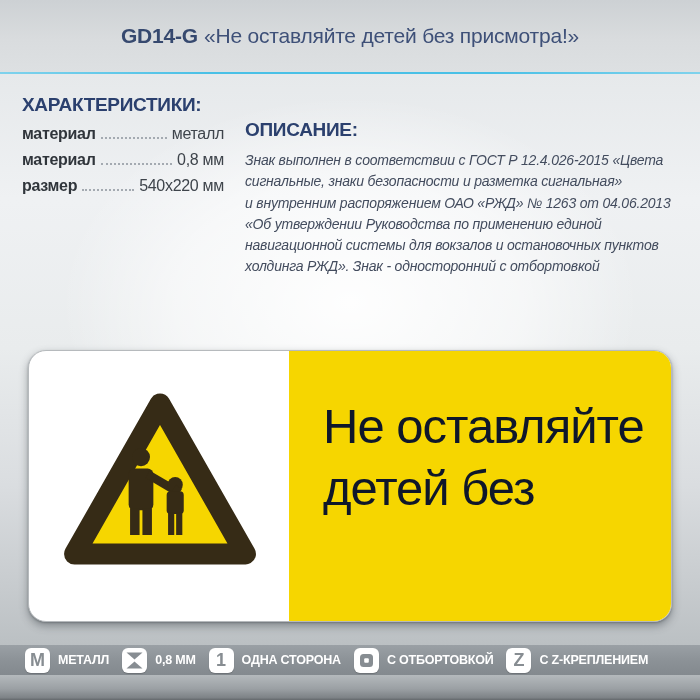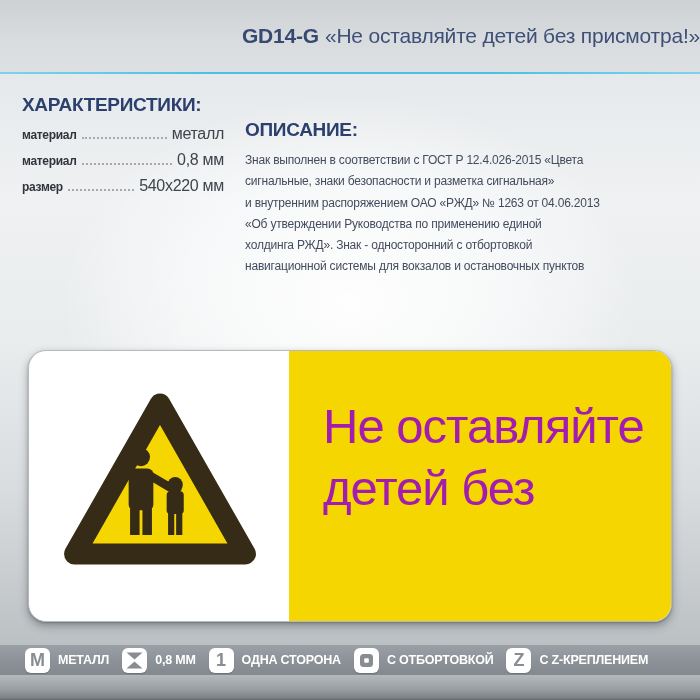--- a/index.html
+++ b/index.html
@@ -3,51 +3,51 @@
 <meta charset="utf-8">
 <style>
   html,body{margin:0;padding:0;}
   body{font-family:"Liberation Sans","DejaVu Sans",sans-serif;}
   .page{position:relative;width:700px;height:700px;overflow:hidden;
         background:#dfe2e4;}
 
   
   .header{position:absolute;left:0;top:0;width:700px;height:72px;
           background:linear-gradient(180deg,#cdd1d4 0%,#d9dcde 55%,#dde0e2 100%);
-          display:flex;align-items:center;justify-content:flex-end;}
+          display:flex;align-items:center;justify-content:center;}
   .header-title{font-size:21px;color:#3e5078;letter-spacing:-0.2px;}
   .header-title b{color:#36496f;margin-right:6px;}
   .accent-line{position:absolute;left:0;top:72px;width:700px;height:2px;
                background:linear-gradient(90deg,#7fd2ec,#49c0e6 30%,#49c0e6 70%,#7fd2ec);}
 
   
   .main{position:absolute;left:0;top:74px;width:700px;height:571px;
         background:
           radial-gradient(ellipse 55% 48% at 50% 40%, rgba(255,255,255,0.95) 0%, rgba(255,255,255,0.55) 45%, rgba(255,255,255,0) 75%),
           linear-gradient(180deg,#e6e9eb 0%,#eff1f3 22%,#e9eced 48%,#dadde0 72%,#c9cdd0 88%,#bbc0c3 100%);}
 
   
   .chars{position:absolute;left:22px;top:20px;width:202px;}
   .section-heading{font-size:19px;font-weight:bold;color:#2b406e;letter-spacing:-0.3px;margin:0 0 9px 0;}
   .char-row{display:flex;align-items:baseline;margin-bottom:8px;}
-  .char-label{font-size:12px;font-weight:bold;color:#30353b;letter-spacing:-0.3px;white-space:nowrap;}
+  .char-label{font-size:16px;font-weight:bold;color:#30353b;letter-spacing:-0.3px;white-space:nowrap;}
   .char-dots{flex:1;border-bottom:2px dotted #a4aab1;margin:0 5px 3px 5px;height:1px;}
   .char-value{font-size:16px;color:#3e444b;letter-spacing:-0.3px;white-space:nowrap;}
 
   
   .desc{position:absolute;left:245px;top:20px;width:440px;margin-top:25px;}
-  .desc-line{font-size:12px;line-height:21.3px;color:#434c5e;letter-spacing:-0.2px;white-space:nowrap;}
+  .desc-line{font-size:14px;line-height:21.3px;color:#434c5e;letter-spacing:-0.2px;white-space:nowrap;font-style:italic;}
 
   
   .sign{position:absolute;left:28px;top:276px;width:642px;height:270px;
         background:#ffffff;border-radius:18px;overflow:hidden;
         border:1px solid #b6babd;
         box-shadow:0 4px 9px rgba(60,66,72,0.45), 0 1px 2px rgba(60,66,72,0.35);}
   .sign-yellow{position:absolute;left:260px;top:0;right:0;bottom:0;background:#f6d600;}
-  .sign-text{position:absolute;left:294px;top:44px;color:#a21caf;
+  .sign-text{position:absolute;left:294px;top:44px;color:#0f172a;
              font-size:49px;line-height:62px;letter-spacing:-1px;white-space:nowrap;}
   .warn-triangle{position:absolute;left:26px;top:32px;}
 
   
   .feature-bar{position:absolute;left:0;top:645px;width:700px;height:30px;
                background:linear-gradient(180deg,#9aa0a5 0%,#8b9196 55%,#83898e 100%);
                display:flex;align-items:center;padding-left:25px;box-sizing:border-box;}
   .feature{display:flex;align-items:center;margin-right:13px;}
   .tile{width:25px;height:25px;border-radius:6px;background:#ffffff;
         display:flex;align-items:center;justify-content:center;
@@ -91,22 +91,22 @@
         <span class="char-value">540x220 мм</span>
       </div>
     </div>
 
     <div class="desc">
       <div class="section-heading">ОПИСАНИЕ:</div>
       <div class="desc-line">Знак выполнен в соответствии с ГОСТ Р 12.4.026-2015 «Цвета</div>
       <div class="desc-line">сигнальные, знаки безопасности и разметка сигнальная»</div>
       <div class="desc-line">и внутренним распоряжением ОАО «РЖД» № 1263 от 04.06.2013</div>
       <div class="desc-line">«Об утверждении Руководства по применению единой</div>
+      <div class="desc-line">навигационной системы для вокзалов и остановочных пунктов</div>
       <div class="desc-line">холдинга РЖД». Знак - односторонний с отбортовкой</div>
-      <div class="desc-line">навигационной системы для вокзалов и остановочных пунктов</div>
     </div>
 
     <div class="sign">
       <div class="sign-yellow"></div>
 
       <svg class="warn-triangle" width="210" height="190" viewBox="0 0 220 200">
         <path d="M110 22 L200 180 L20 180 Z" fill="#f6d600" stroke="#362b16" stroke-width="22" stroke-linejoin="round"></path>
         <g fill="#362b16">
 
           <circle cx="90" cy="78" r="9.5"></circle>

